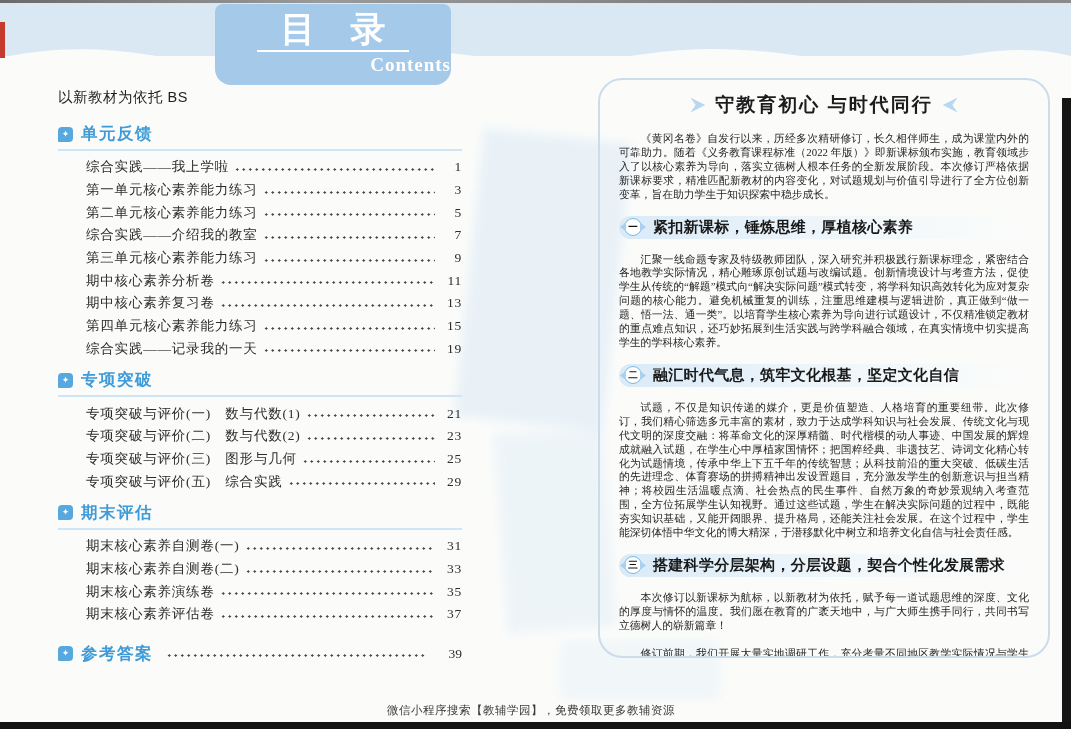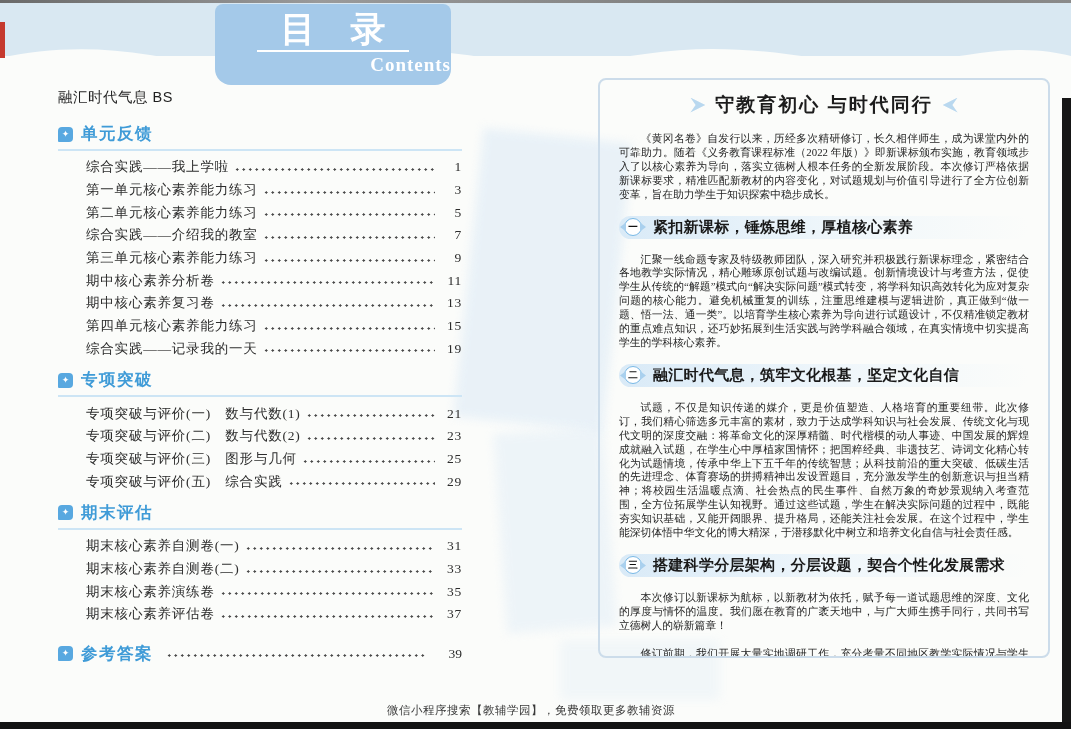--- a/index.html
+++ b/index.html
@@ -40,21 +40,21 @@
   .dots{flex:1;align-self:stretch;margin:0 5px;
         background-image:radial-gradient(circle,#4a4a4a 1px,rgba(0,0,0,0) 1.25px);
         background-size:6.5px 5px;background-position:0 62%;background-repeat:repeat-x;}
   .pg{min-width:22px;text-align:right;font-family:"Liberation Serif","DejaVu Serif",serif;
       font-size:13.5px;color:#2c2c2c;}
   .answers{display:flex;align-items:center;gap:8px;margin-top:16px;height:24px;}
   .answers .sec-title{flex:0 0 auto;}
   .answers .dots{align-self:stretch;}
   
   .article{position:absolute;left:598px;top:78px;width:452px;height:580px;box-sizing:border-box;
-           border:2px solid #ccdcea;border-radius:8px;padding:10px 19px 8px;overflow:hidden;z-index:2;}
+           border:2px solid #ccdcea;border-radius:24px;padding:10px 19px 8px;overflow:hidden;z-index:2;}
   .a-title{display:flex;align-items:center;justify-content:center;gap:10px;
            font-size:19px;font-weight:bold;color:#1c1c1c;letter-spacing:2px;margin:2px 0 5px;}
   .a-deco{width:15px;height:15px;background:#b9d8ef;flex:0 0 auto;}
   .a-deco.l{clip-path:polygon(0 0,100% 50%,0 100%,35% 50%);}
   .a-deco.r{clip-path:polygon(100% 0,0 50%,100% 100%,65% 50%);}
   .para{font-family:"Liberation Serif","DejaVu Serif",serif;font-size:10.8px;line-height:13.9px;
         color:#1e1e1e;text-align:justify;text-indent:2em;margin:14px 0;}
   .sec-h{display:flex;align-items:center;gap:7px;margin:6px 0 3px;
          background:linear-gradient(90deg,#d9eaf7,rgba(236,245,251,.75) 55%,rgba(255,255,255,0));
          border-radius:12px;padding:2px 8px 2px 1px;}
@@ -90,21 +90,21 @@
   <div class="top-edge"></div>
   <div class="red-mark"></div>
 
   <div class="toc-badge">
     <div class="cn">目　录</div>
     <div class="rule"></div>
     <div class="en">Contents</div>
   </div>
 
   <div class="toc">
-    <div class="book-label">融汇时代气息 BS</div>
+    <div class="book-label">以新教材为依托 BS</div>
 
     <div class="toc-section">
       <div class="sec-head">
         <span class="sec-icon">✦</span>
         <span class="sec-title">单元反馈</span>
       </div>
       <div class="row">
           <span>综合实践——我上学啦</span>
           <span class="dots"></span>
           <span class="pg">1</span>

